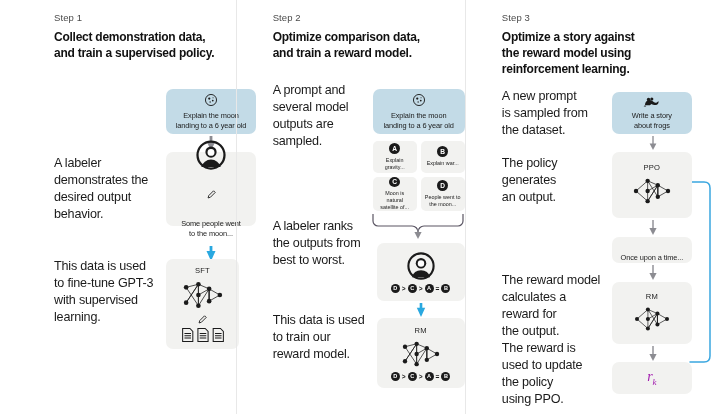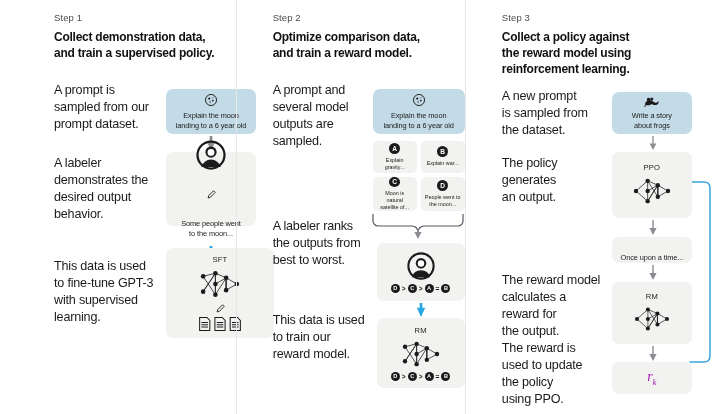--- a/index.html
+++ b/index.html
@@ -52,23 +52,20 @@
 
 <div class="board">
 
   <div class="col col1">
     <div class="step-label">Step 1</div>
     <div class="step-title">
       <span>Collect demonstration data,</span><br>
       <span>and train a supervised policy.</span>
     </div>
 
-    <div class="body-text" style="left:18px;top:82px;white-space:pre-line;width:115px;">A prompt is
-sampled from our
-prompt dataset.</div>
     <div class="body-text" style="left:18px;top:155px;white-space:pre-line;width:118px;">A labeler
 demonstrates the
 desired output
 behavior.</div>
     <div class="body-text" style="left:18px;top:258px;white-space:pre-line;width:118px;">This data is used
 to fine-tune GPT-3
 with supervised
 learning.</div>
 
     <div class="card blue" style="left:130px;top:89px;width:90px;height:45px;gap:4px;">
@@ -110,21 +107,21 @@
 to the moon...</div>
     </div>
 
     <div class="arrow" style="left:169px;top:246px;">
       <svg width="12" height="16" viewBox="0 0 12 16">
         <path d="M6 15 L1.5 5 L10.5 5 Z" fill="#29a8e0"></path>
         <rect x="4.6" y="0" width="2.8" height="6" fill="#29a8e0"></rect>
       </svg>
     </div>
 
-    <div class="card" style="left:130px;top:248px;width:108px;height:90px;gap:2px;">
+    <div class="card" style="left:130px;top:259px;width:73px;height:90px;gap:2px;">
       <div class="card-title">SFT</div>
       <span>
         <svg width="46" height="34" viewBox="0 0 60 44">
           <g stroke="#1b1b1b" stroke-width="1" fill="none">
             <path d="M8 12 L24 8 L24 22 L24 36 M8 32 L24 8 L24 22 L24 36"></path>
             <path d="M24 8 L38 14 L38 30 M24 22 L38 14 L38 30 M24 36 L38 14 L38 30"></path>
             <path d="M38 14 L52 22 M38 30 L52 22"></path>
             <path d="M8 12 L24 36 M8 32 L24 8"></path>
           </g>
           <g fill="#1b1b1b">
@@ -279,21 +276,21 @@
         <span class="badge sm">B</span>
       </div>
     </div>
   </div>
 
   <div class="divider" style="left:465px;"></div>
 
   <div class="col col3">
     <div class="step-label">Step 3</div>
     <div class="step-title">
-      <span>Collect a policy against</span><br>
+      <span>Optimize a story against</span><br>
       <span>the reward model using</span><br>
       <span>reinforcement learning.</span>
     </div>
 
     <div class="body-text" style="left:18px;top:88px;white-space:pre-line;width:110px;">A new prompt
 is sampled from
 the dataset.</div>
     <div class="body-text" style="left:18px;top:155px;white-space:pre-line;width:110px;">The policy
 generates
 an output.</div>

